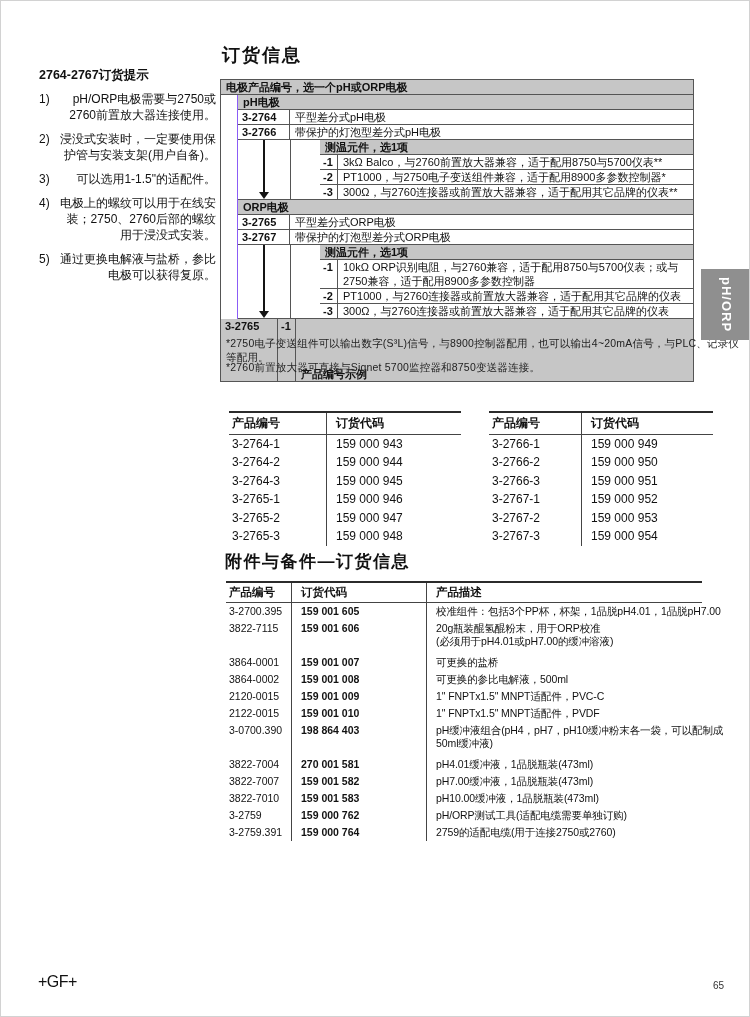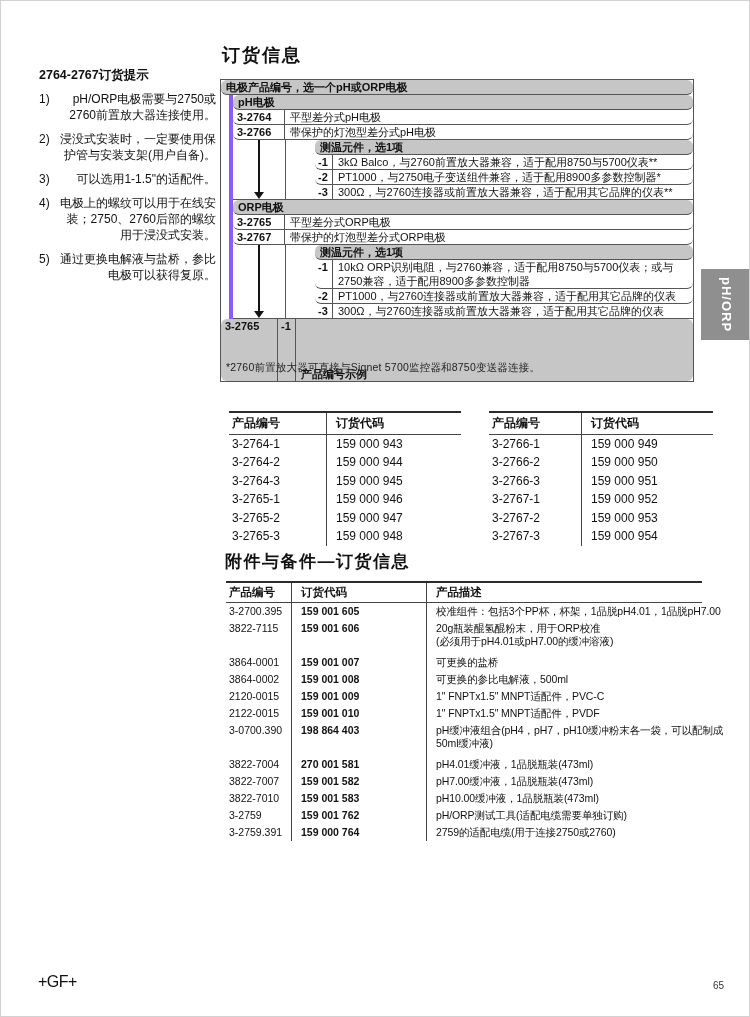--- a/index.html
+++ b/index.html
@@ -13,27 +13,27 @@
 
   
   .notes { position:absolute; left:38px; top:66px; width:177px; font-size:12px; line-height:16px; }
   .notes-title { font-weight:bold; font-size:12.5px; margin-bottom:8px; }
   .note-item { display:flex; margin-bottom:8px; }
   .note-num { width:21px; flex:none; }
   .note-text { flex:1;text-align:right; }
 
   
   .otable { position:absolute; left:219px; top:78px; width:474px; font-size:11px; border:1px solid #555; }
-  .orow  { display:flex; border-bottom:1px solid #555; background:#fff; min-height:14px;border-radius:6px; }
+  .orow  { display:flex; border-bottom:1px solid #555; background:#fff; min-height:14px; }
   .band  { background:#c6c6c6; font-weight:bold; }
   .band > span { padding:0 5px; line-height:14px; }
   .c-code { width:52px; flex:none; padding:0 4px; font-weight:bold; border-right:1px solid #555; line-height:14px; }
   .c-sub  { width:18px; flex:none; padding:0 3px; font-weight:bold; border-right:1px solid #555; line-height:14px; }
   .c-desc { flex:1; padding:0 5px; line-height:14px; }
-  .inner  { margin-left:8px; border-left:4px solid #8b5cf6; }
+  .inner  { margin-left:16px; border-left:1px solid #8b5cf6; }
   .tgroup { display:flex; border-bottom:1px solid #555;gap:29px; }
   .acol   { width:53px; flex:none; border-right:1px solid #555; position:relative; background:#fff; }
   .tright { flex:1; }
   .tright .orow:last-child { border-bottom:none; }
   .arrow-line { position:absolute; left:50%; margin-left:-1px; top:0; bottom:6px; width:2px; background:#141414; }
   .arrow-head { position:absolute; bottom:0; left:50%; margin-left:-5px; width:0; height:0;
                 border-left:5px solid transparent; border-right:5px solid transparent; border-top:7px solid #141414; }
   .example { background:#c6c6c6; }
   .example .ex-code { width:57px; flex:none; padding:0 4px; font-weight:bold; border-right:1px solid #555; line-height:14px; }
   .example .c-desc { font-weight:bold;margin-top:48px; }
@@ -187,20 +187,21 @@
       </div>
     </div>
 
     <div class="orow example" style="border-bottom:none">
       <div class="ex-code">3-2765</div>
       <div class="c-sub">-1</div>
       <div class="c-desc">产品编号示例</div>
     </div>
   </div>
 
+  <div class="fn fn1">*2750电子变送组件可以输出数字(S³L)信号，与8900控制器配用，也可以输出4~20mA信号，与PLC、记录仪等配用。</div>
   <div class="fn fn2">*2760前置放大器可直接与Signet 5700监控器和8750变送器连接。</div>
 
   <div class="ctable ct-left">
     <div class="crow chead">
       <div class="k">产品编号</div>
       <div class="v">订货代码</div>
     </div>
     <div class="crow">
         <div class="k">3-2764-1</div>
         <div class="v">159 000 943</div>
@@ -317,21 +318,21 @@
       <div class="a2">159 001 582</div>
       <div class="a3">pH7.00缓冲液，1品脱瓶装(473ml)</div>
     </div>
     <div class="arow">
       <div class="a1">3822-7010</div>
       <div class="a2">159 001 583</div>
       <div class="a3">pH10.00缓冲液，1品脱瓶装(473ml)</div>
     </div>
     <div class="arow">
       <div class="a1">3-2759</div>
-      <div class="a2">159 001 762</div>
+      <div class="a2">159 000 762</div>
       <div class="a3">pH/ORP测试工具(适配电缆需要单独订购)</div>
     </div>
     <div class="arow">
       <div class="a1">3-2759.391</div>
       <div class="a2">159 000 764</div>
       <div class="a3">2759的适配电缆(用于连接2750或2760)</div>
     </div>
   </div>
 
   <div class="side-tab">

